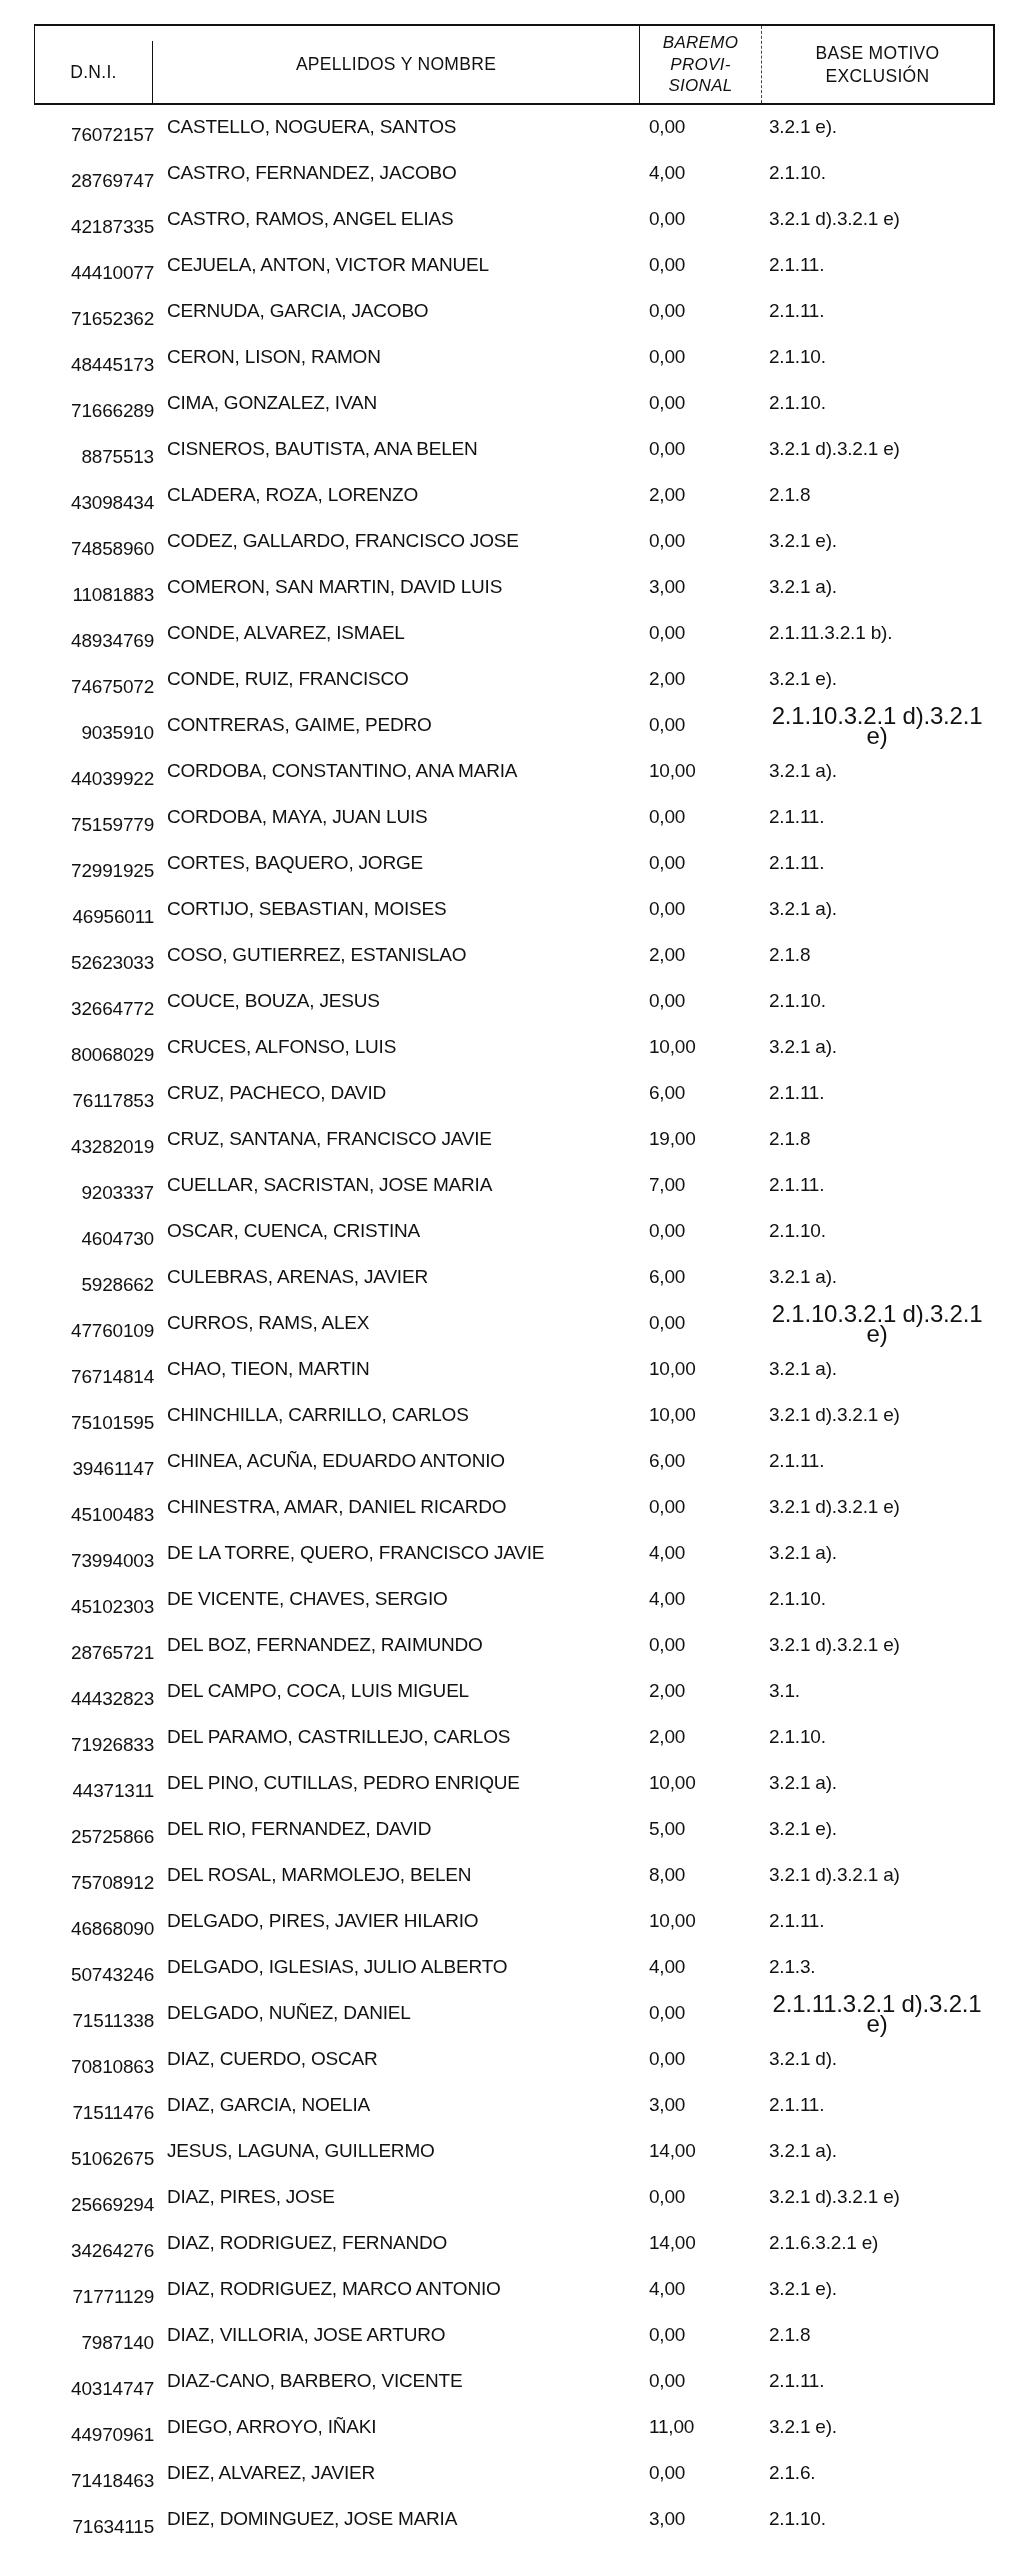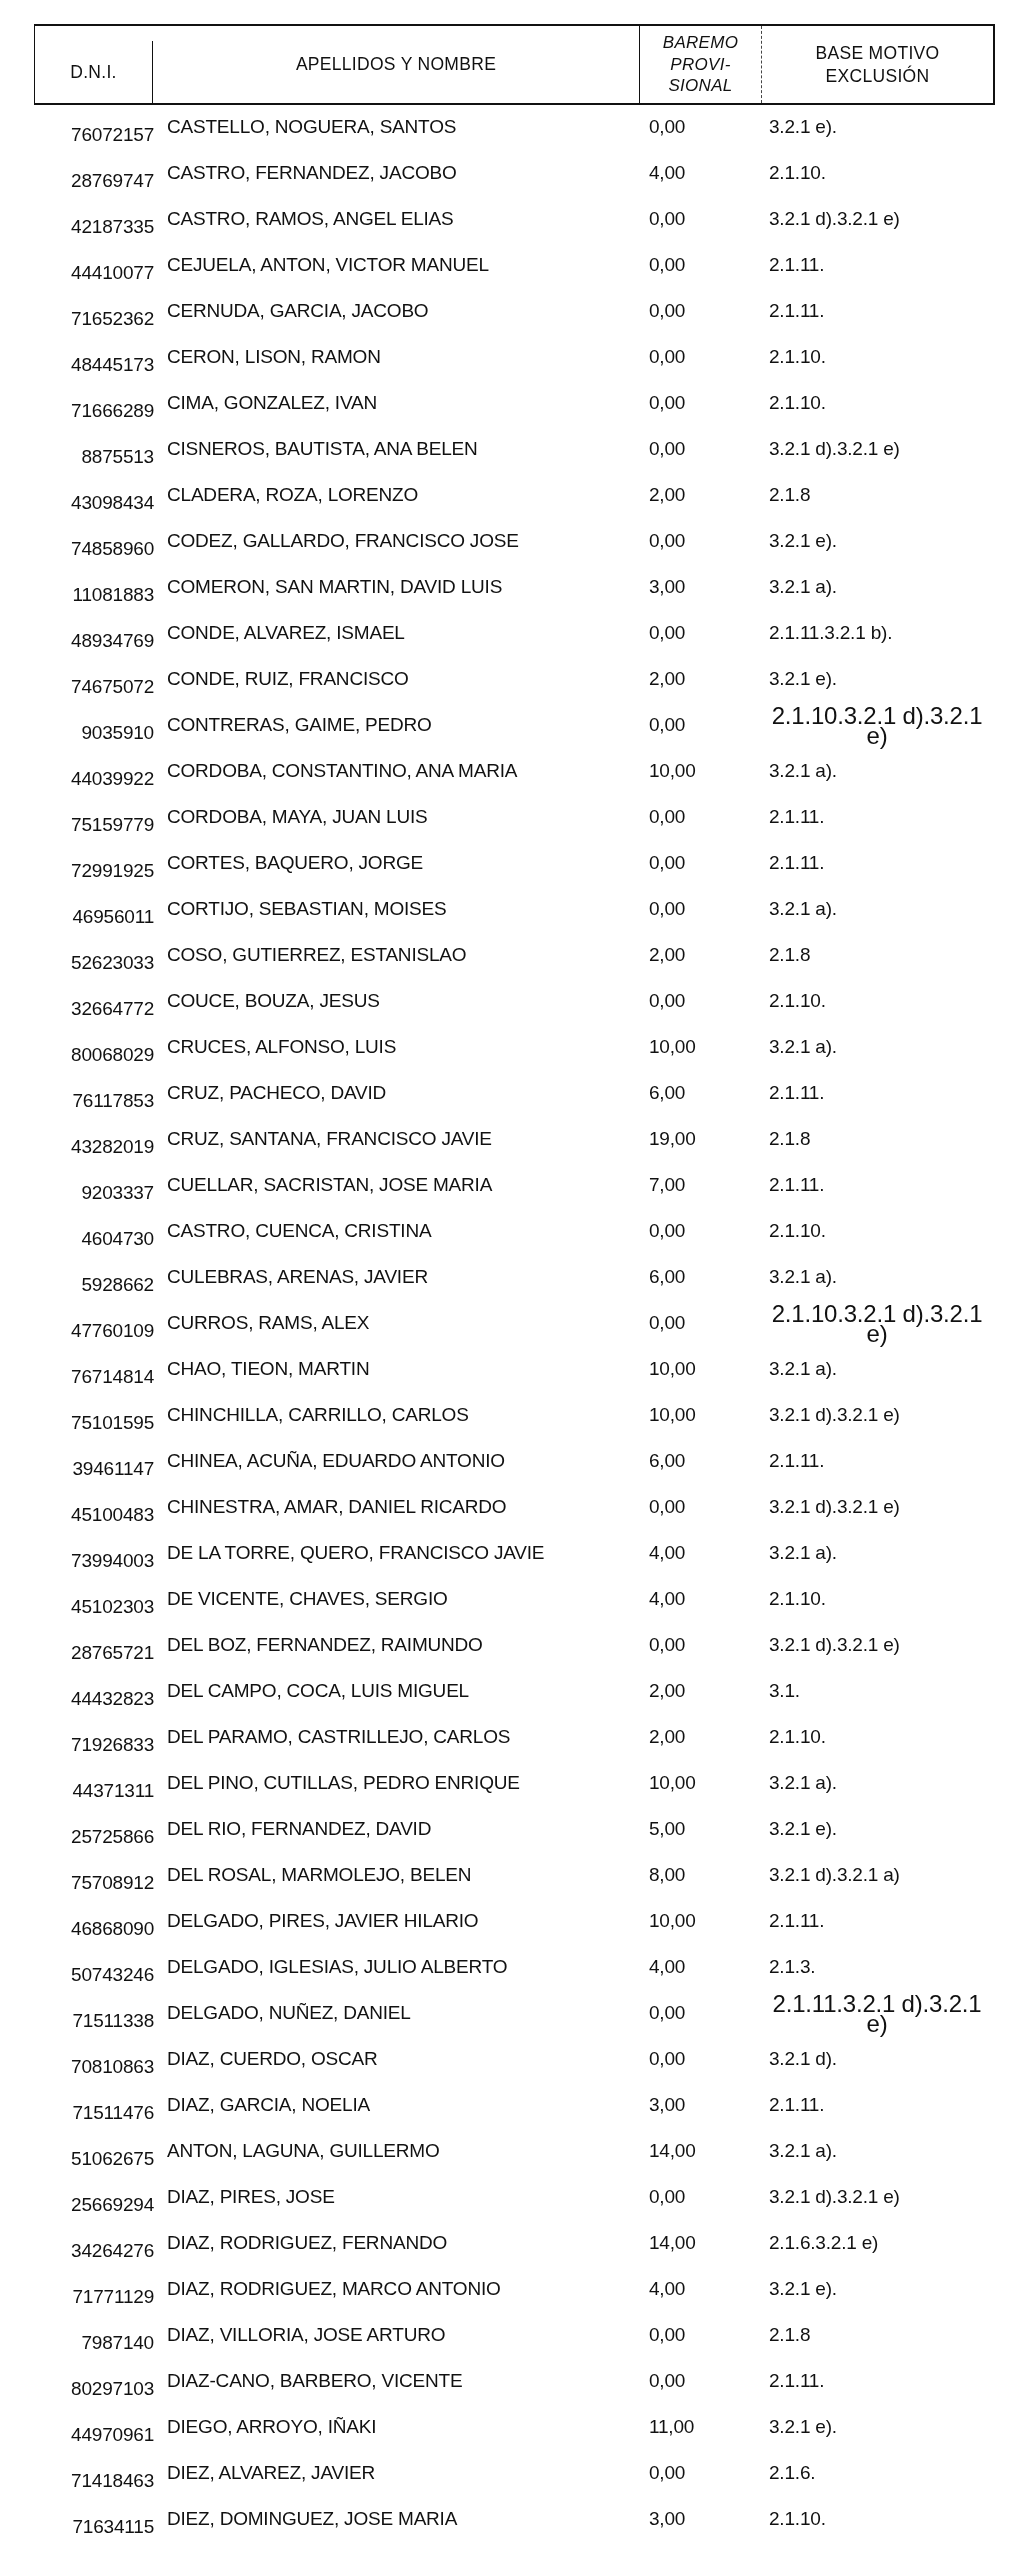--- a/index.html
+++ b/index.html
@@ -186,21 +186,21 @@
       <span class="c-motivo">2.1.8</span>
     </div>
     <div class="row">
       <span class="c-dni">9203337</span>
       <span class="c-name">CUELLAR, SACRISTAN, JOSE MARIA</span>
       <span class="c-baremo">7,00</span>
       <span class="c-motivo">2.1.11.</span>
     </div>
     <div class="row">
       <span class="c-dni">4604730</span>
-      <span class="c-name">CASTRO, CUENCA, CRISTINA</span>
+      <span class="c-name">OSCAR, CUENCA, CRISTINA</span>
       <span class="c-baremo">0,00</span>
       <span class="c-motivo">2.1.10.</span>
     </div>
     <div class="row">
       <span class="c-dni">5928662</span>
       <span class="c-name">CULEBRAS, ARENAS, JAVIER</span>
       <span class="c-baremo">6,00</span>
       <span class="c-motivo">3.2.1 a).</span>
     </div>
     <div class="row wrap">
@@ -306,21 +306,21 @@
       <span class="c-motivo">3.2.1 d).</span>
     </div>
     <div class="row">
       <span class="c-dni">71511476</span>
       <span class="c-name">DIAZ, GARCIA, NOELIA</span>
       <span class="c-baremo">3,00</span>
       <span class="c-motivo">2.1.11.</span>
     </div>
     <div class="row">
       <span class="c-dni">51062675</span>
-      <span class="c-name">ANTON, LAGUNA, GUILLERMO</span>
+      <span class="c-name">JESUS, LAGUNA, GUILLERMO</span>
       <span class="c-baremo">14,00</span>
       <span class="c-motivo">3.2.1 a).</span>
     </div>
     <div class="row">
       <span class="c-dni">25669294</span>
       <span class="c-name">DIAZ, PIRES, JOSE</span>
       <span class="c-baremo">0,00</span>
       <span class="c-motivo">3.2.1 d).3.2.1 e)</span>
     </div>
     <div class="row">
@@ -335,21 +335,21 @@
       <span class="c-baremo">4,00</span>
       <span class="c-motivo">3.2.1 e).</span>
     </div>
     <div class="row">
       <span class="c-dni">7987140</span>
       <span class="c-name">DIAZ, VILLORIA, JOSE ARTURO</span>
       <span class="c-baremo">0,00</span>
       <span class="c-motivo">2.1.8</span>
     </div>
     <div class="row">
-      <span class="c-dni">80297103</span>
+      <span class="c-dni">40314747</span>
       <span class="c-name">DIAZ-CANO, BARBERO, VICENTE</span>
       <span class="c-baremo">0,00</span>
       <span class="c-motivo">2.1.11.</span>
     </div>
     <div class="row">
       <span class="c-dni">44970961</span>
       <span class="c-name">DIEGO, ARROYO, IÑAKI</span>
       <span class="c-baremo">11,00</span>
       <span class="c-motivo">3.2.1 e).</span>
     </div>

